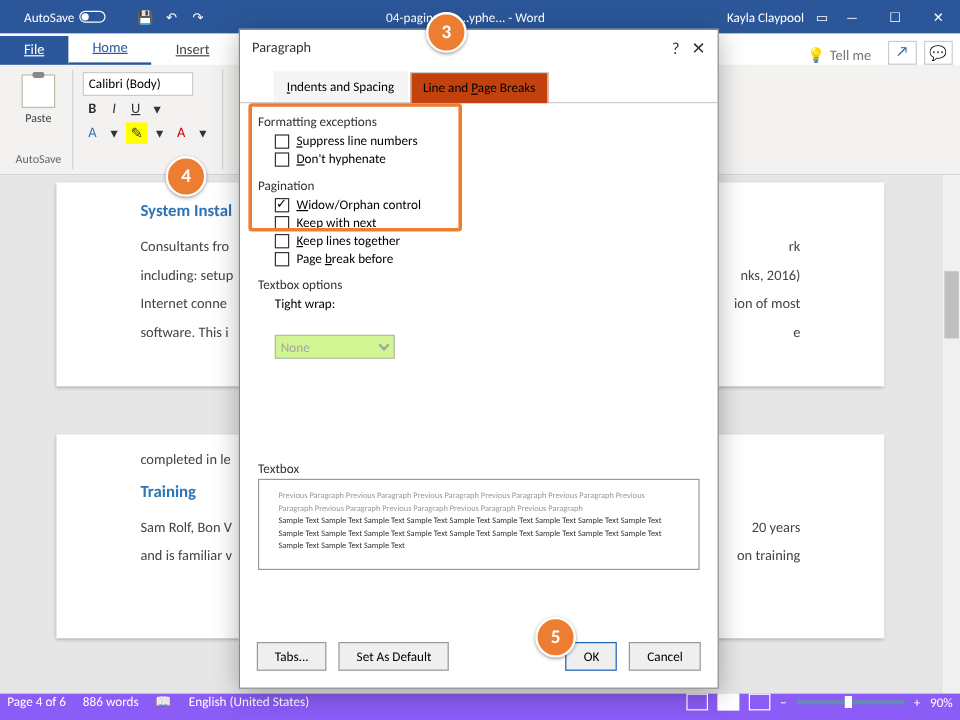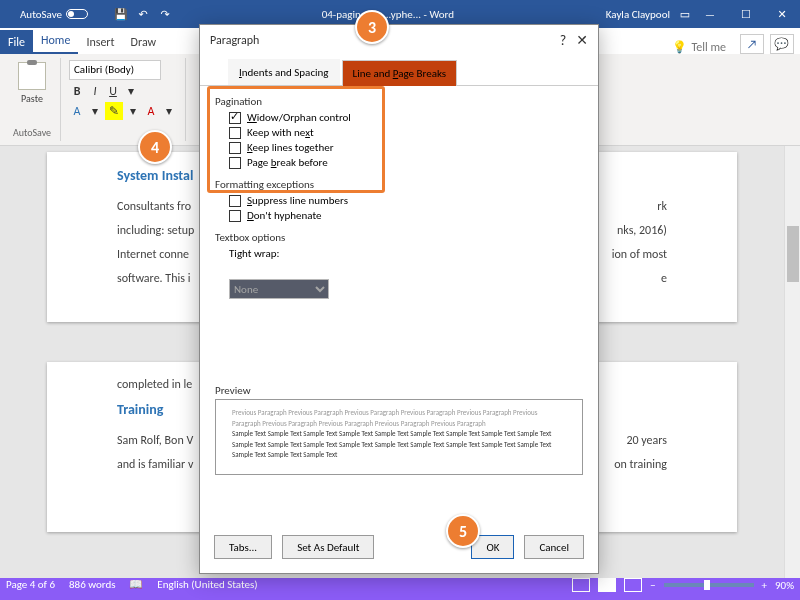--- a/index.html
+++ b/index.html
@@ -12,21 +12,21 @@
 .title-bar .toggle::after { content: ""; position: absolute; width: 6px; height: 6px; border-radius: 50%; background: #fff; left: 1px; top: 1px; }
 .title-bar .qat { display: flex; gap: 8px; padding: 0 6px; }
 .title-bar .qat-icon { width: 14px; height: 14px; display: flex; align-items: center; justify-content: center; }
 .title-bar .doc-title { flex: 1; text-align: center; }
 .title-bar .user { padding: 0 8px; }
 .title-bar .win-controls { display: flex; }
 .title-bar .win-controls > div { width: 36px; height: 28px; display: flex; align-items: center; justify-content: center; }
 
 
 .ribbon-tabs { height: 26px; background: #fff; display: flex; align-items: flex-end; font-size: 12px; color: #444; border-bottom: 0; }
-.ribbon-tabs .rtab { padding: 5px 8px; cursor: pointer; }
+.ribbon-tabs .rtab { padding: 5px 20px; cursor: pointer; text-decoration: underline; }
 .ribbon-tabs .rtab.file { background: #2b579a; color: #fff; }
 .ribbon-tabs .rtab.active { color: #2b579a; border-bottom: 2px solid #2b579a; }
 .ribbon-tabs .tellme { margin-left: auto; display: flex; align-items: center; gap: 4px; padding: 0 8px; color: #777; }
 .ribbon-tabs .share-box { display: flex; gap: 6px; padding: 0 6px; }
 .ribbon-tabs .sb { width: 24px; height: 20px; border: 1px solid #ccc; display: flex; align-items: center; justify-content: center; color: #2b579a; font-size: 12px; }
 
 
 .ribbon { height: 92px; background: #f3f2f1; border-bottom: 1px solid #d4d4d4; display: flex; padding: 4px; }
 .rgroup { border-right: 1px solid #d4d4d4; padding: 2px 8px; display: flex; flex-direction: column; }
 .rgroup .label { font-size: 10px; color: #666; text-align: center; margin-top: auto; }
@@ -60,21 +60,21 @@
 .dialog .dlg-title .dlg-btns { margin-left: auto; display: flex; gap: 10px; font-size: 14px; }
 .dialog .tabs { display: flex; border-bottom: 1px solid #ccc; padding: 0 28px; font-size: 11px; margin-top: 4px; }
 .dialog .dtab { padding: 6px 10px; border: 1px solid transparent; border-bottom: none; background: #f5f5f5; margin-right: 2px; cursor: pointer; }
 .dialog .dtab.active { background: #c2410c; border-color: #ccc; position: relative; top: 1px; }
 .dialog .body { padding: 8px 14px; font-size: 11px; flex: 1; overflow: hidden; }
 .dialog .group { border: 1px solid transparent; margin-bottom: 6px; }
 .dialog .group-title { color: #333; margin-bottom: 2px; }
 .dialog .opt { padding: 1px 0 1px 14px; display: flex; align-items: center; gap: 6px; }
 .dialog .cbx { width: 12px; height: 12px; border: 1px solid #333; display: inline-block; background: #fff; position: relative; }
 .dialog .cbx.checked::after { content: "✓"; position: absolute; font-size: 11px; top: -3px; left: 0; }
-.dialog select { height: 20px; font-size: 11px; border: 1px solid #999; background: #0f172a; width: 100px; }
+.dialog select { height: 20px; font-size: 11px; border: 1px solid #999; background: #bef264; width: 100px; }
 .dialog .preview-box { border: 1px solid #999; height: 76px; padding: 8px 16px; font-size: 7px; color: #999; line-height: 1.5; overflow: hidden; }
 .dialog .preview-box .dark { color: #333; }
 .dialog .footer { display: flex; gap: 10px; padding: 10px 14px 14px; }
 .dialog .footer button { height: 24px; padding: 0 14px; font-size: 11px; background: #efefef; border: 1px solid #999; cursor: pointer; }
 .dialog .footer button.primary { border: 1.5px solid #1a62b5; }
 .dialog .footer .spacer { flex: 1; }
 
 
 .callout { position: absolute; width: 32px; height: 40px; background: #ed7d31; border-radius: 50% 50% 50% 0; display: flex; align-items: center; justify-content: center; color: #fff; font-weight: bold; font-size: 16px; transform: rotate(-5deg); z-index: 50; border: 2px solid #fff; box-shadow: 0 1px 3px rgba(0,0,0,0.4); }
 .callout.round { border-radius: 50%; width: 34px; height: 34px; transform: none; }
@@ -221,59 +221,59 @@
         <span>?</span>
         <span>✕</span>
       </div>
     </div>
     <div class="tabs">
       <div class="dtab"><u class="access">I</u><span>ndents and Spacing</span></div>
       <div class="dtab active">Line and <u class="access">P</u>age Breaks</div>
     </div>
     <div class="body">
       <div class="group">
+        <div class="group-title">Formatting exceptions</div>
+        <div class="opt">
+            <span class="cbx"></span>
+            <span><u class="access">S</u>uppress line numbers</span>
+          </div>
+        <div class="opt">
+            <span class="cbx"></span>
+            <span><u class="access">D</u>on't hyphenate</span>
+          </div>
+      </div>
+      <div class="group">
         <div class="group-title">Pagination</div>
         <div class="opt">
             <span class="cbx checked"></span>
             <span><u class="access">W</u>idow/Orphan control</span>
           </div>
         <div class="opt">
             <span class="cbx"></span>
             <span>Keep with ne<u class="access">x</u>t</span>
           </div>
         <div class="opt">
             <span class="cbx"></span>
             <span><u class="access">K</u>eep lines together</span>
           </div>
         <div class="opt">
             <span class="cbx"></span>
             <span>Page <u class="access">b</u>reak before</span>
-          </div>
-      </div>
-      <div class="group">
-        <div class="group-title">Formatting exceptions</div>
-        <div class="opt">
-            <span class="cbx"></span>
-            <span><u class="access">S</u>uppress line numbers</span>
-          </div>
-        <div class="opt">
-            <span class="cbx"></span>
-            <span><u class="access">D</u>on't hyphenate</span>
           </div>
       </div>
       <div class="group">
         <div class="group-title">Textbox options</div>
         <div class="opt" style="flex-direction:column;align-items:flex-start;gap:19px">
           <span>Tight wrap:</span>
           <select disabled=""><option>None</option></select>
         </div>
       </div>
       <div style="height:76px"></div>
       <div class="group">
-        <div class="group-title">Preview</div>
+        <div class="group-title">Textbox</div>
         <div class="preview-box">
           <div>Previous Paragraph Previous Paragraph Previous Paragraph Previous Paragraph Previous Paragraph Previous Paragraph Previous Paragraph Previous Paragraph Previous Paragraph Previous Paragraph</div>
           <div class="dark">Sample Text Sample Text Sample Text Sample Text Sample Text Sample Text Sample Text Sample Text Sample Text Sample Text Sample Text Sample Text Sample Text Sample Text Sample Text Sample Text Sample Text Sample Text Sample Text Sample Text Sample Text</div>
         </div>
       </div>
     </div>
     <div class="footer">
       <button>Tabs...</button>
       <button>Set As Default</button>
       <div class="spacer"></div>

